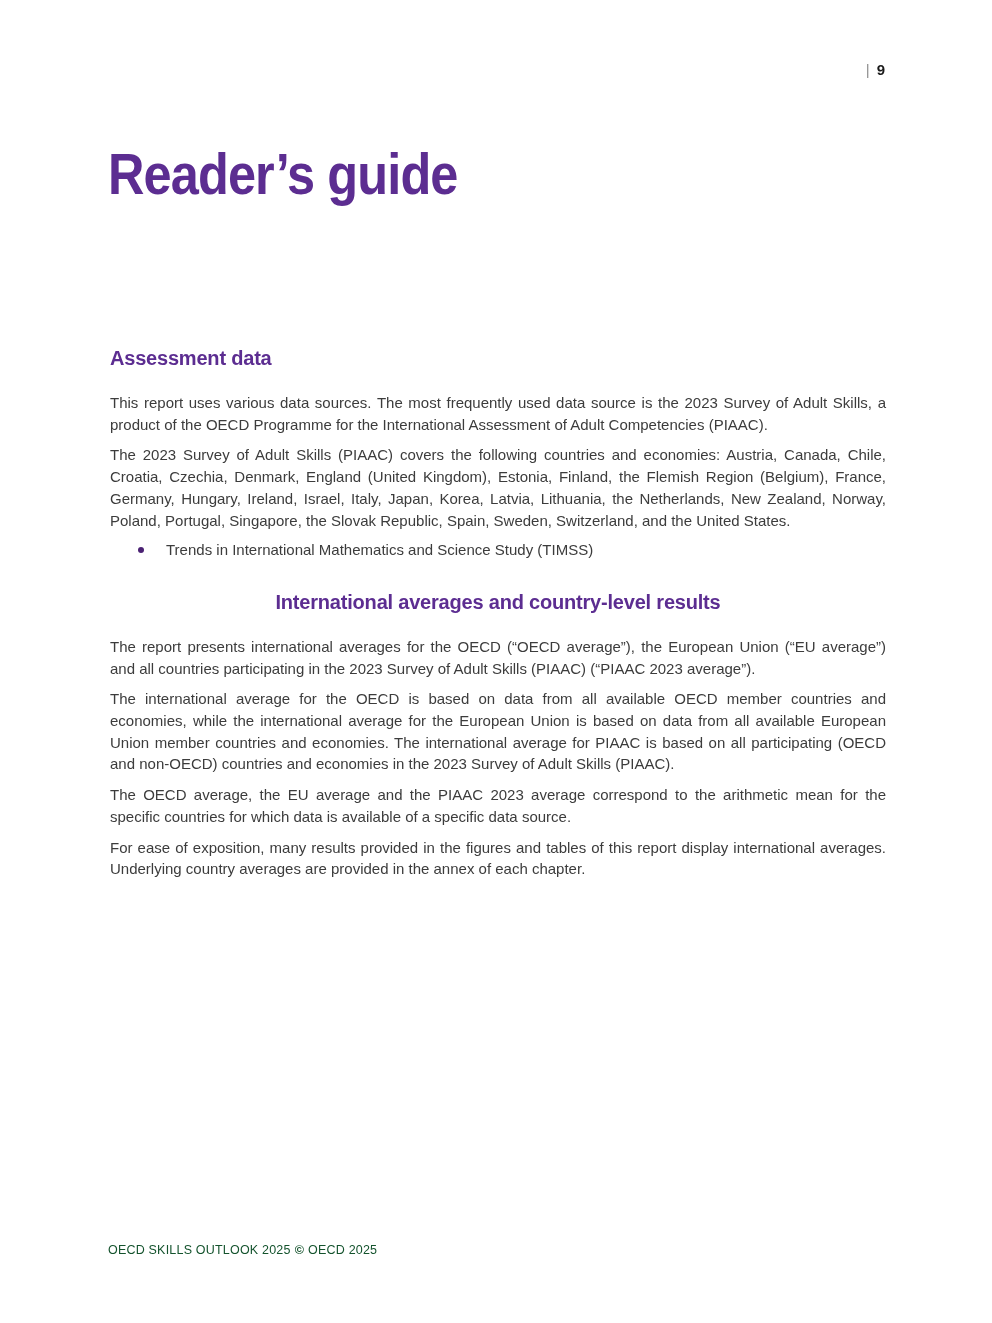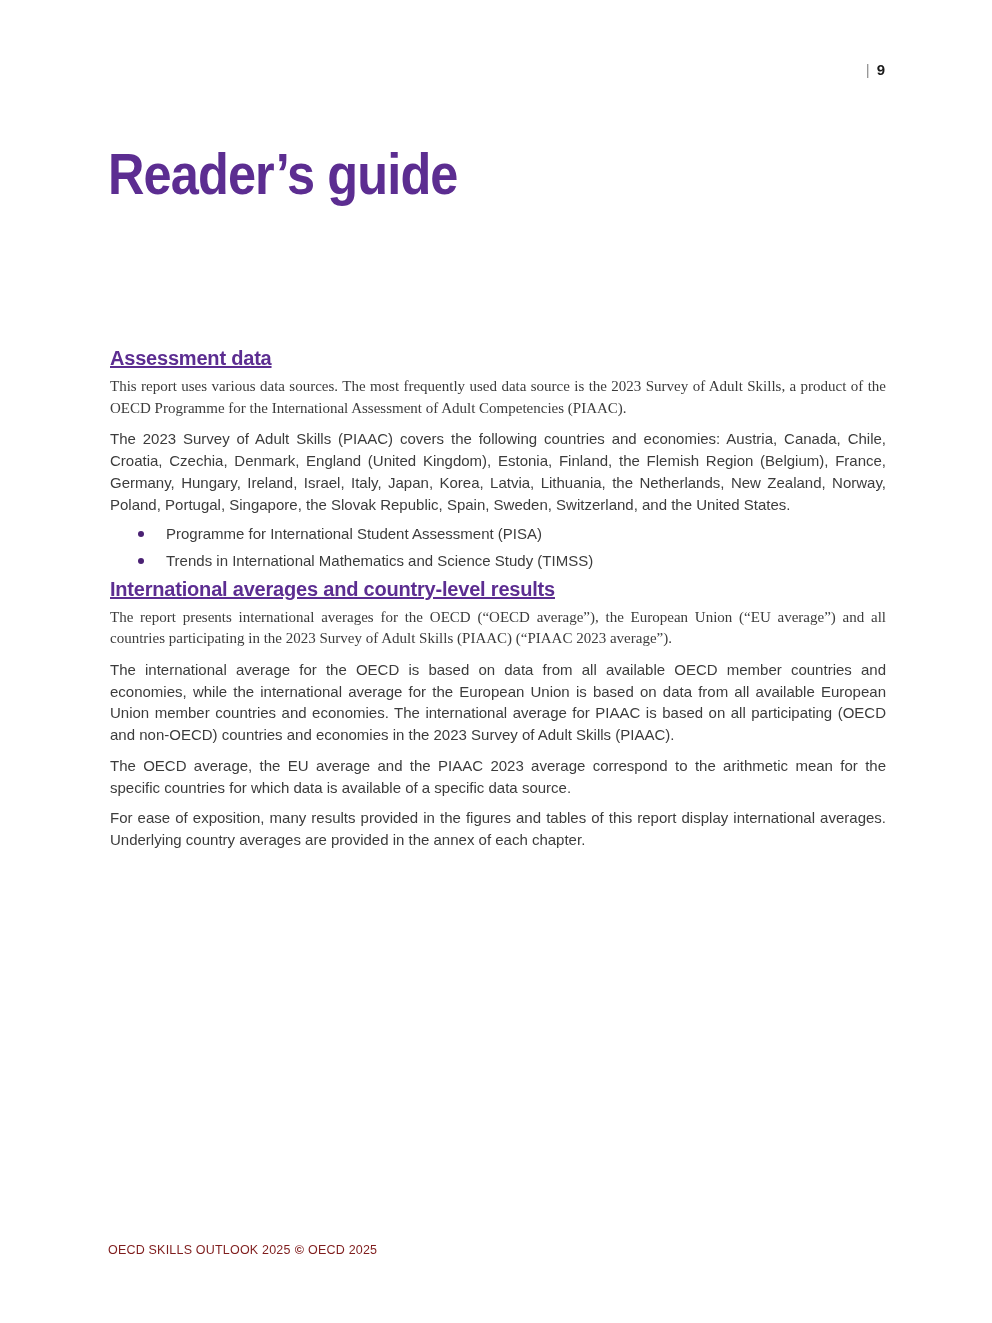--- a/index.html
+++ b/index.html
@@ -58,33 +58,32 @@
     width: 776px;
   }
 
   h2.section-heading {
     margin: 0;
     font-size: 20px;
     line-height: 24px;
     font-weight: 700;
     color: #5c2d91;
     letter-spacing: -0.2px;
-    text-decoration: underline;
   }
   #heading-1 { margin-top: 346px; }
-  #heading-2 { margin-top: 5px; }
+  #heading-2 { margin-top: 29px; text-align: center; }
 
   .content p {
     margin: 9px 0 0 0;
     font-size: 15px;
     line-height: 21.7px;
     text-align: justify;
     color: #3c3c3c;
   }
-  .content p.first-after-heading { margin-top: 6px; font-family: Liberation Serif, serif; }
+  .content p.first-after-heading { margin-top: 22px; }
 
   ul.bullet-list {
     list-style: none;
     margin: 8px 0 0 0;
     padding: 0;
   }
   ul.bullet-list li {
     position: relative;
     margin: 0 0 5px 0;
     padding-left: 56px;
@@ -102,21 +101,21 @@
     background: #4a2173;
   }
 
   
   .footer {
     position: absolute;
     left: 108px;
     top: 1242px;
     font-size: 12.5px;
     line-height: 16px;
-    color: #7f1d1d;
+    color: #14532d;
     letter-spacing: 0.2px;
     white-space: nowrap;
   }
   .footer .copyright {
     font-weight: 700;
     margin: 0 4px;
   }
 </style>
 </head>
 <body>
@@ -133,24 +132,20 @@
 
   <p class="first-after-heading">This report uses various data sources. The most frequently used data source is the 2023 Survey of Adult Skills, a product of the OECD Programme for the International Assessment of Adult Competencies (PIAAC).</p>
 
   <p>The 2023 Survey of Adult Skills (PIAAC) covers the following countries and economies: Austria, Canada, Chile, Croatia, Czechia, Denmark, England (United Kingdom), Estonia, Finland, the Flemish Region (Belgium), France, Germany, Hungary, Ireland, Israel, Italy, Japan, Korea, Latvia, Lithuania, the Netherlands, New Zealand, Norway, Poland, Portugal, Singapore, the Slovak Republic, Spain, Sweden, Switzerland, and the United States.</p>
 
 
 
   <ul class="bullet-list">
     <li>
       <span class="bullet"></span>
-      <span>Programme for International Student Assessment (PISA)</span>
-    </li>
-    <li>
-      <span class="bullet"></span>
       <span>Trends in International Mathematics and Science Study (TIMSS)</span>
     </li>
   </ul>
 
   <h2 class="section-heading" id="heading-2">International averages and country-level results</h2>
 
   <p class="first-after-heading">The report presents international averages for the OECD (“OECD average”), the European Union (“EU average”) and all countries participating in the 2023 Survey of Adult Skills (PIAAC) (“PIAAC 2023 average”).</p>
 
   <p>The international average for the OECD is based on data from all available OECD member countries and economies, while the international average for the European Union is based on data from all available European Union member countries and economies. The international average for PIAAC is based on all participating (OECD and non-OECD) countries and economies in the 2023 Survey of Adult Skills (PIAAC).</p>
 

